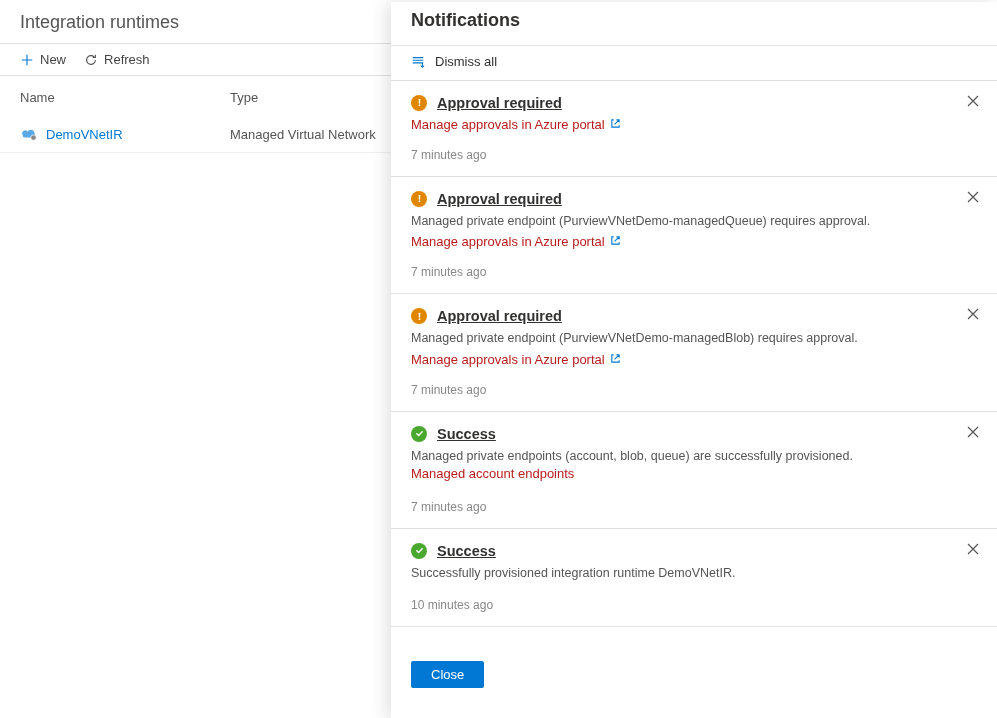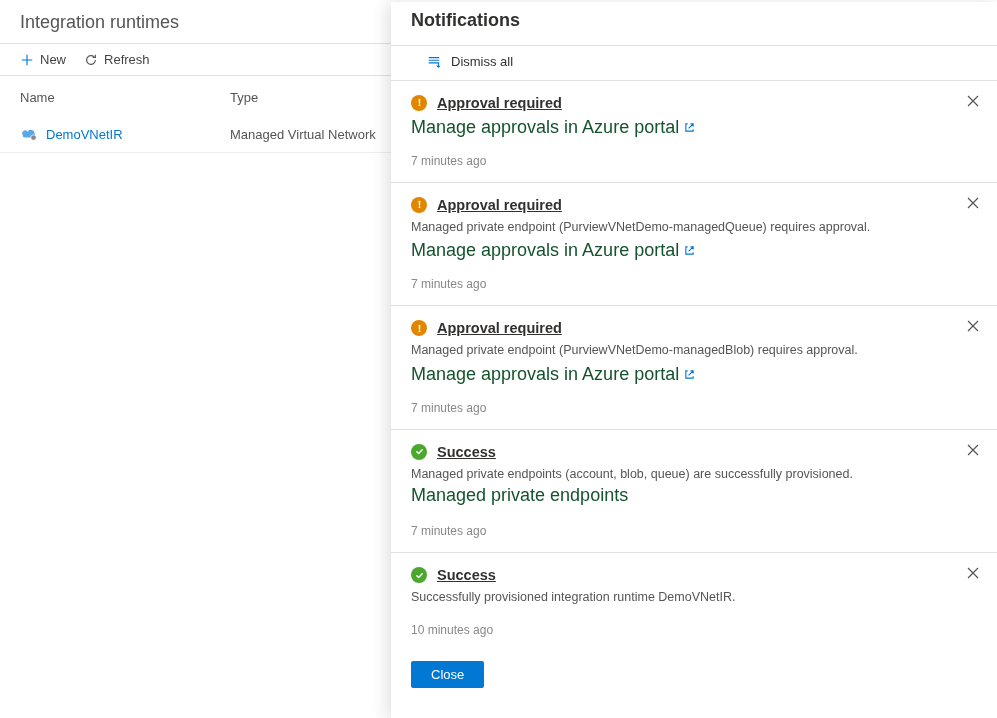--- a/index.html
+++ b/index.html
@@ -80,21 +80,21 @@
     }
     .panel-header {
       padding: 8px 20px 14px 20px;
       font-size: 18px;
       font-weight: 600;
       color: #323130;
     }
     .dismiss-row {
       border-top: 1px solid #e1e1e1;
       border-bottom: 1px solid #e1e1e1;
-      padding: 8px 36px;
+      padding: 8px 20px;
     }
     .dismiss-btn {
       display: inline-flex;
       align-items: center;
       gap: 10px;
       background: none;
       border: none;
       font-size: 13px;
       color: #323130;
       cursor: pointer;
@@ -131,23 +131,23 @@
     .status-warn { background: #e18600; }
     .status-ok { background: #4ba82e; }
     .status-icon svg { width: 9px; height: 9px; fill: #fff; }
     .notif-desc {
       font-size: 12.5px;
       color: #555;
       margin-bottom: 4px;
       line-height: 1.4;
     }
     .notif-link {
-      color: #14532d;
+      color: #b91c1c;
       text-decoration: none;
-      font-size: 18px;
+      font-size: 13px;
       display: inline-flex;
       align-items: center;
       gap: 5px;
       text-align: center;
     }
     .notif-time {
       font-size: 12px;
       color: #888;
       margin-top: 16px;
     }
@@ -263,21 +263,21 @@
             </svg></span></button></div>
       <div class="notif">
         <div class="notif-head">
           <span class="status-icon status-ok">
             <svg viewBox="0 0 10 10">
               <path d="M2 5.2l2 2L8 3" stroke="#fff" stroke-width="1.6" fill="none" stroke-linecap="round" stroke-linejoin="round"></path>
             </svg>
           </span>
           <span class="notif-title">Success</span>
         </div>
-        <div class="notif-desc"><span>Managed private endpoints (account, blob, queue) are successfully provisioned.</span><a href="#" class="notif-link">Managed private endpoints</a></div>
+        <div class="notif-desc"><span>Managed private endpoints (account, blob, queue) are successfully provisioned.</span><a href="#" class="notif-link">Managed account endpoints</a></div>
         <div class="notif-time">7 minutes ago</div>
         <button class="notif-close"><span><svg viewBox="0 0 12 12" stroke="currentColor" stroke-width="1.2">
               <path d="M1 1l10 10M11 1L1 11"></path>
             </svg></span></button>
       </div>
       <div class="notif">
         <div class="notif-head">
           <span class="status-icon status-ok">
             <svg viewBox="0 0 10 10">
               <path d="M2 5.2l2 2L8 3" stroke="#fff" stroke-width="1.6" fill="none" stroke-linecap="round" stroke-linejoin="round"></path>

